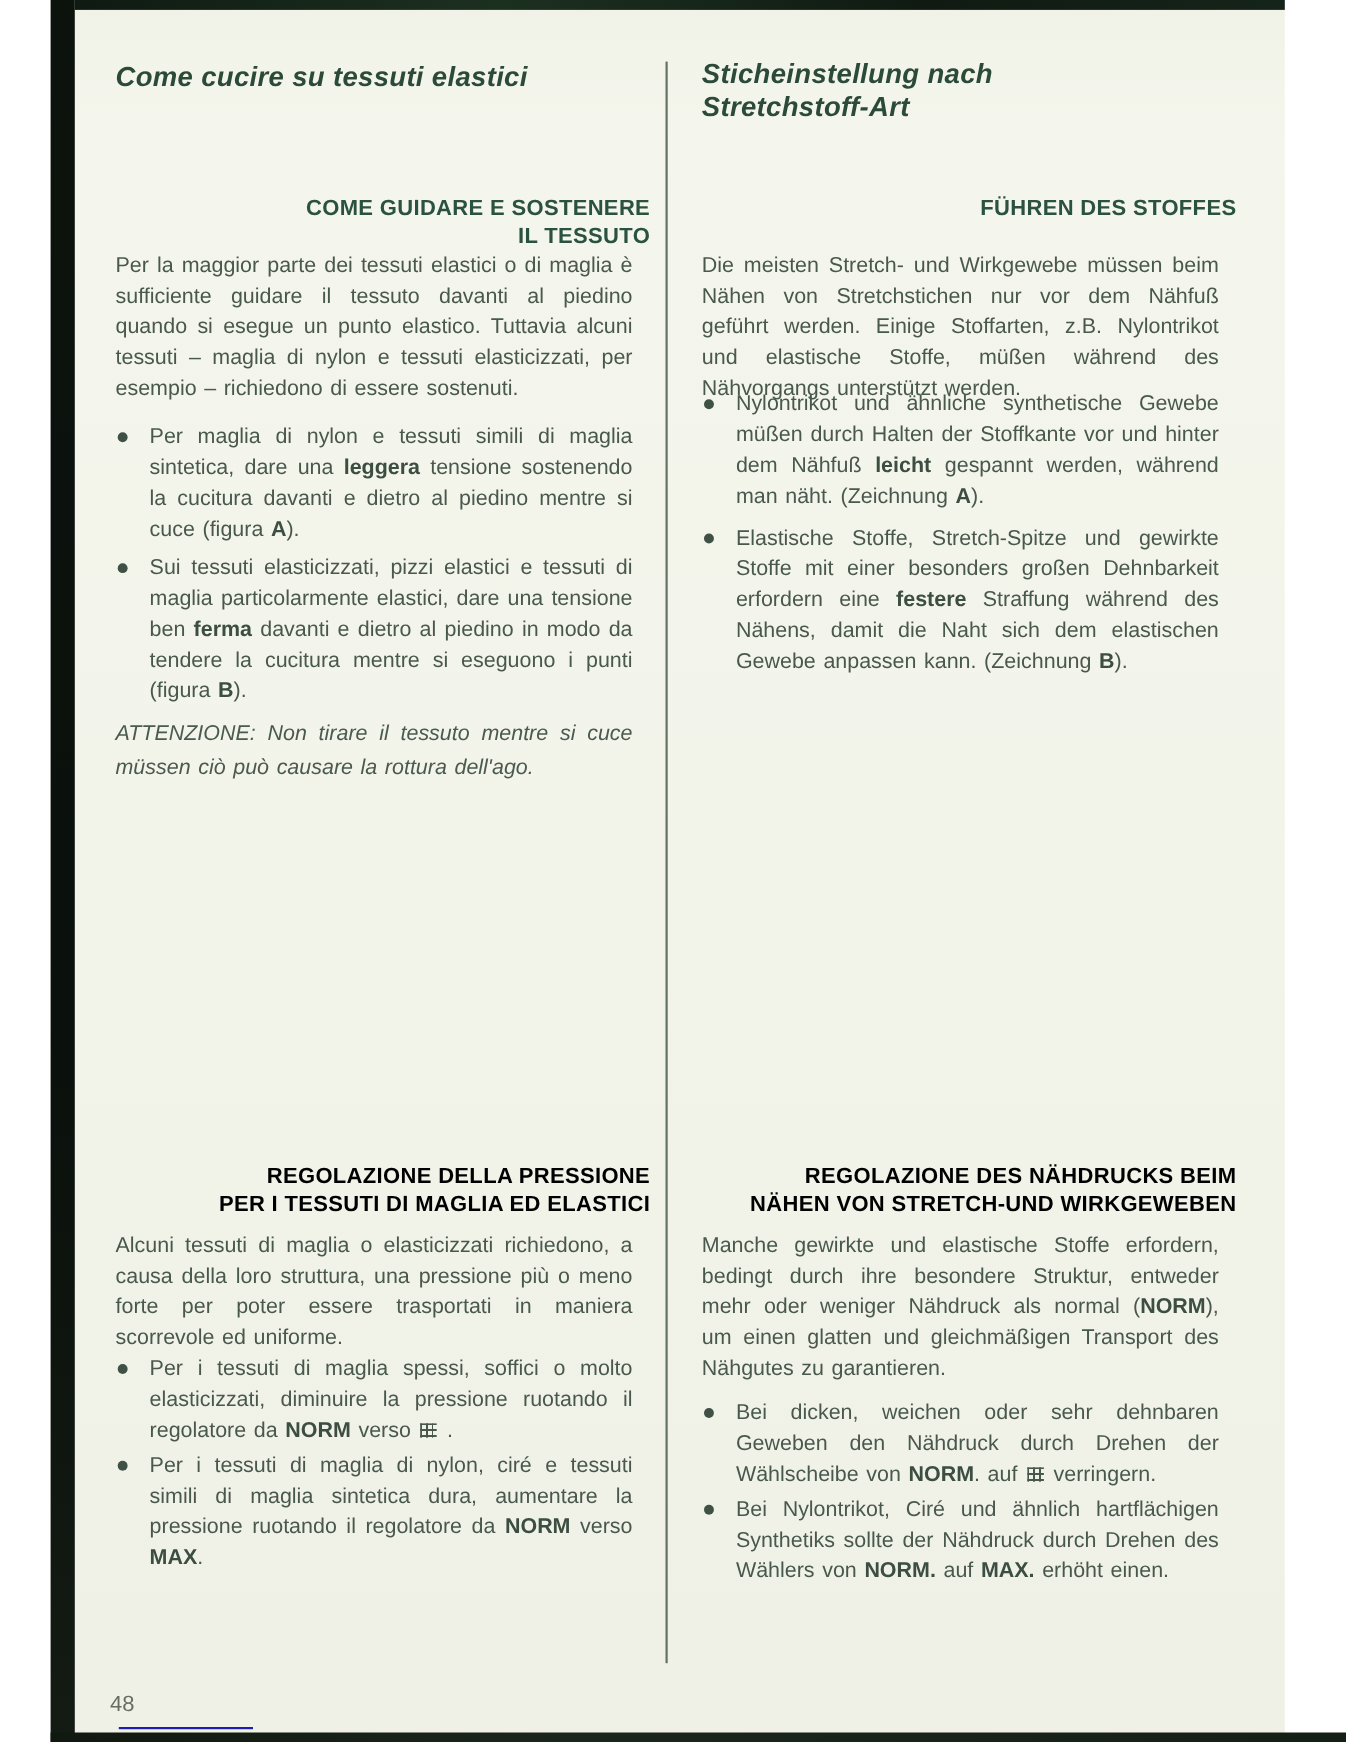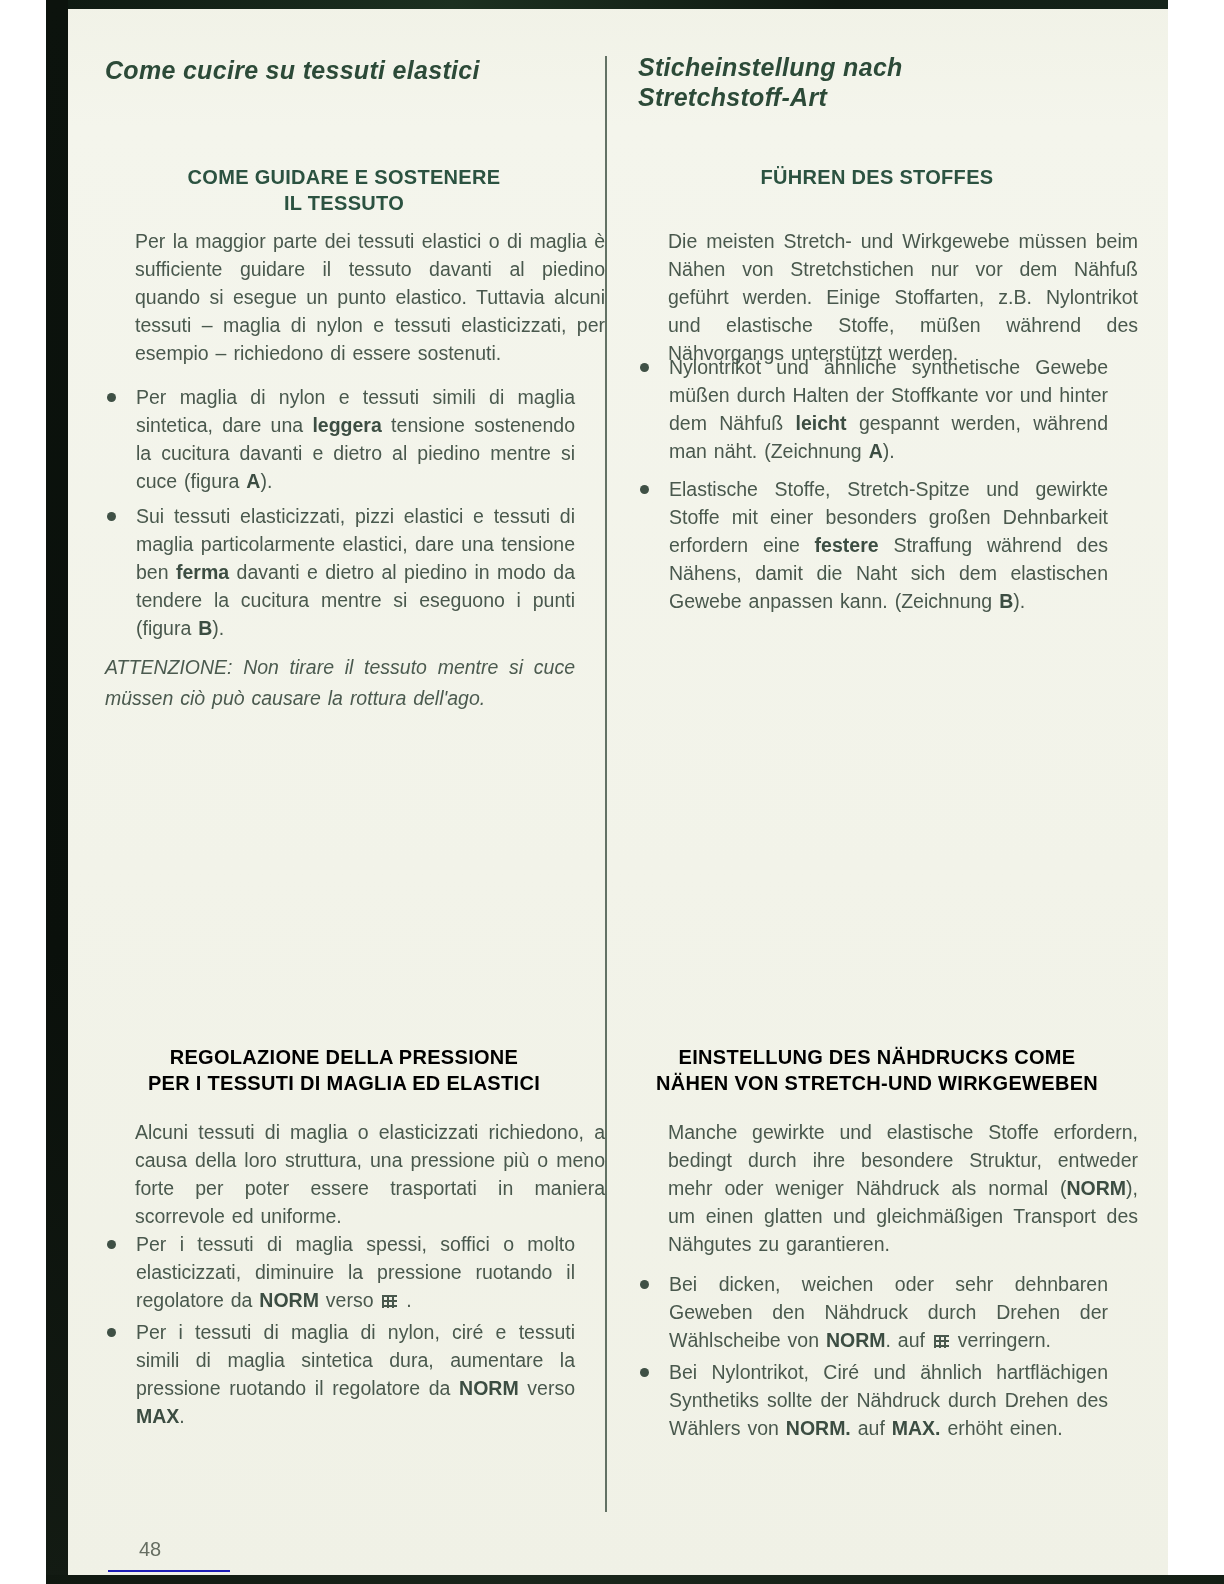--- a/index.html
+++ b/index.html
@@ -48,38 +48,38 @@
     position: absolute; left: 0; width: 100%;
     margin: 0;
     font-style: italic; font-weight: bold;
     font-size: 25px; line-height: 30px;
     letter-spacing: .3px;
     color: #2c4a38;
     white-space: pre-line;
   }
   .heading {
     position: absolute; left: 0; width: 100%;
-    margin: 4px;
-    text-align: center;
+    margin: 16px;
+    text-align: right;
     font-weight: bold;
     font-size: 20px; line-height: 26px;
     letter-spacing: .3px;
     white-space: pre-line;
   }
   .heading.dark  { color: #2b5240; }
   .heading.green { color: #000000; }
 
   .para, .btext {
     margin: 0;
     text-align: justify;
     font-size: 19.5px; line-height: 28px;
     word-spacing: 1.5px;
     color: #49584d;
   }
-  .para { position: absolute; left: 0; width: 100%; margin-left: 30px; }
+  .para { position: absolute; left: 0; width: 100%; }
 
   .bullet { position: absolute; left: 0; width: 100%; display: flex; }
   .dot { flex: 0 0 31px; position: relative; }
   .dot::before {
     content: "";
     position: absolute; left: 2px; top: 10px;
     width: 9px; height: 9px; border-radius: 50%;
     background: #3f5045;
   }
   .btext { flex: 1; }
@@ -100,21 +100,21 @@
     display: inline-block;
     width: 15px; height: 13px;
     margin: 0 2px; vertical-align: -1px;
     background-image:
       repeating-linear-gradient(to right,  #49584d 0 1.6px, transparent 1.6px 5.2px),
       repeating-linear-gradient(to bottom, #49584d 0 1.6px, transparent 1.6px 5.2px);
   }
 
   .page-num {
     position: absolute; left: 100px; top: 1538px;
-    font-size: 20px; color: #666e62; margin-left: 39px;
+    font-size: 20px; color: #666e62;
   }
   .blue-underline {
     position: absolute; left: 108px; top: 1570px;
     width: 122px; height: 2px;
     background: #1d1db5;
   }
 </style>
 </head>
 <body>
 
@@ -173,21 +173,21 @@
       <span class="dot"></span>
       <p class="btext"><span>Nylontrikot und ähnliche synthetische Gewebe müßen durch Halten der Stoffkante vor und hinter dem Nähfuß </span><b>leicht</b><span> gespannt werden, während man näht. (Zeichnung </span><b>A</b><span>).</span></p>
     </div>
 
     <div class="bullet" style="top:475px">
       <span class="dot"></span>
       <p class="btext"><span>Elastische Stoffe, Stretch-Spitze und gewirkte Stoffe mit einer besonders großen Dehnbarkeit erfordern eine </span><b>festere</b><span> Straffung während des Nähens, damit die Naht sich dem elastischen Gewebe anpassen kann. (Zeichnung </span><b>B</b><span>).</span></p>
     </div>
 
 
-    <h2 class="heading green" style="top:1040px">EINSTELLUNG DES NÄHDRUCKS COME
+    <h2 class="heading green" style="top:1040px">REGOLAZIONE DES NÄHDRUCKS BEIM
 NÄHEN VON STRETCH-UND WIRKGEWEBEN</h2>
 
     <p class="para" style="top:1118px"><span>Manche gewirkte und elastische Stoffe erfordern, bedingt durch ihre besondere Struktur, entweder mehr oder weniger Nähdruck als normal (</span><b>NORM</b><span>), um einen glatten und gleichmäßigen Transport des Nähgutes zu garantieren.</span></p>
 
     <div class="bullet" style="top:1270px">
       <span class="dot"></span>
       <p class="btext"><span>Bei dicken, weichen oder sehr dehnbaren Geweben den Nähdruck durch Drehen der Wählscheibe von </span><b>NORM</b><span>. auf </span><span class="darn-icon"></span><span> verringern.</span></p>
     </div>
 
     <div class="bullet" style="top:1358px">

